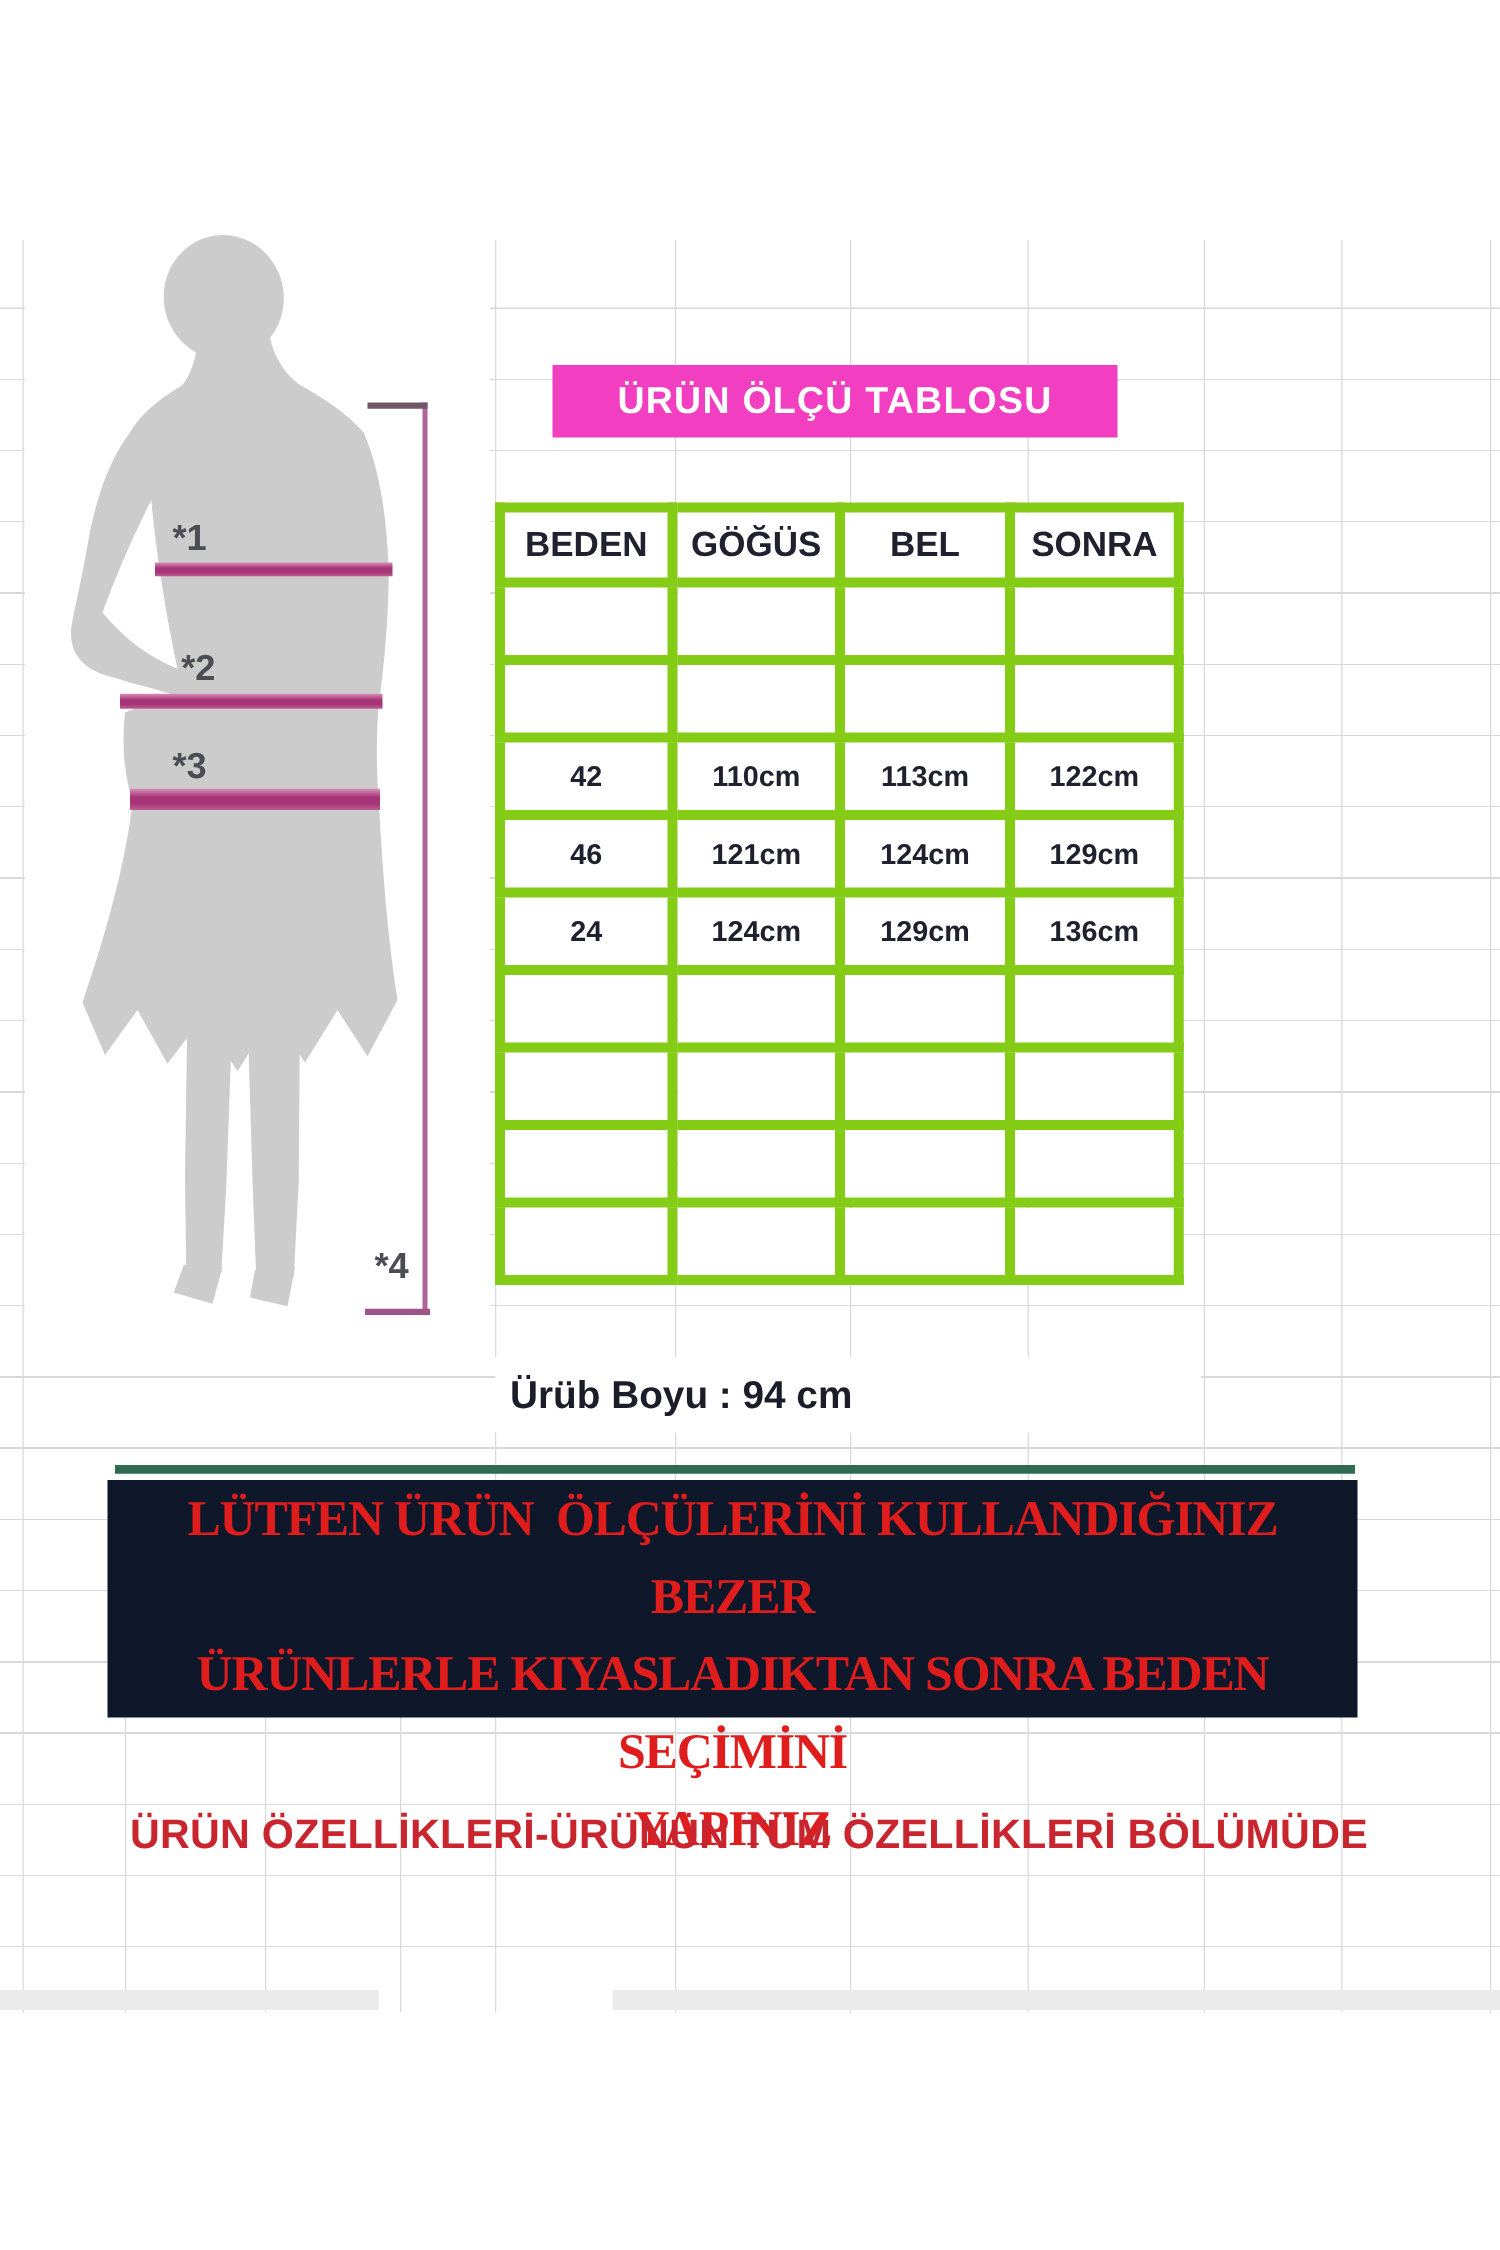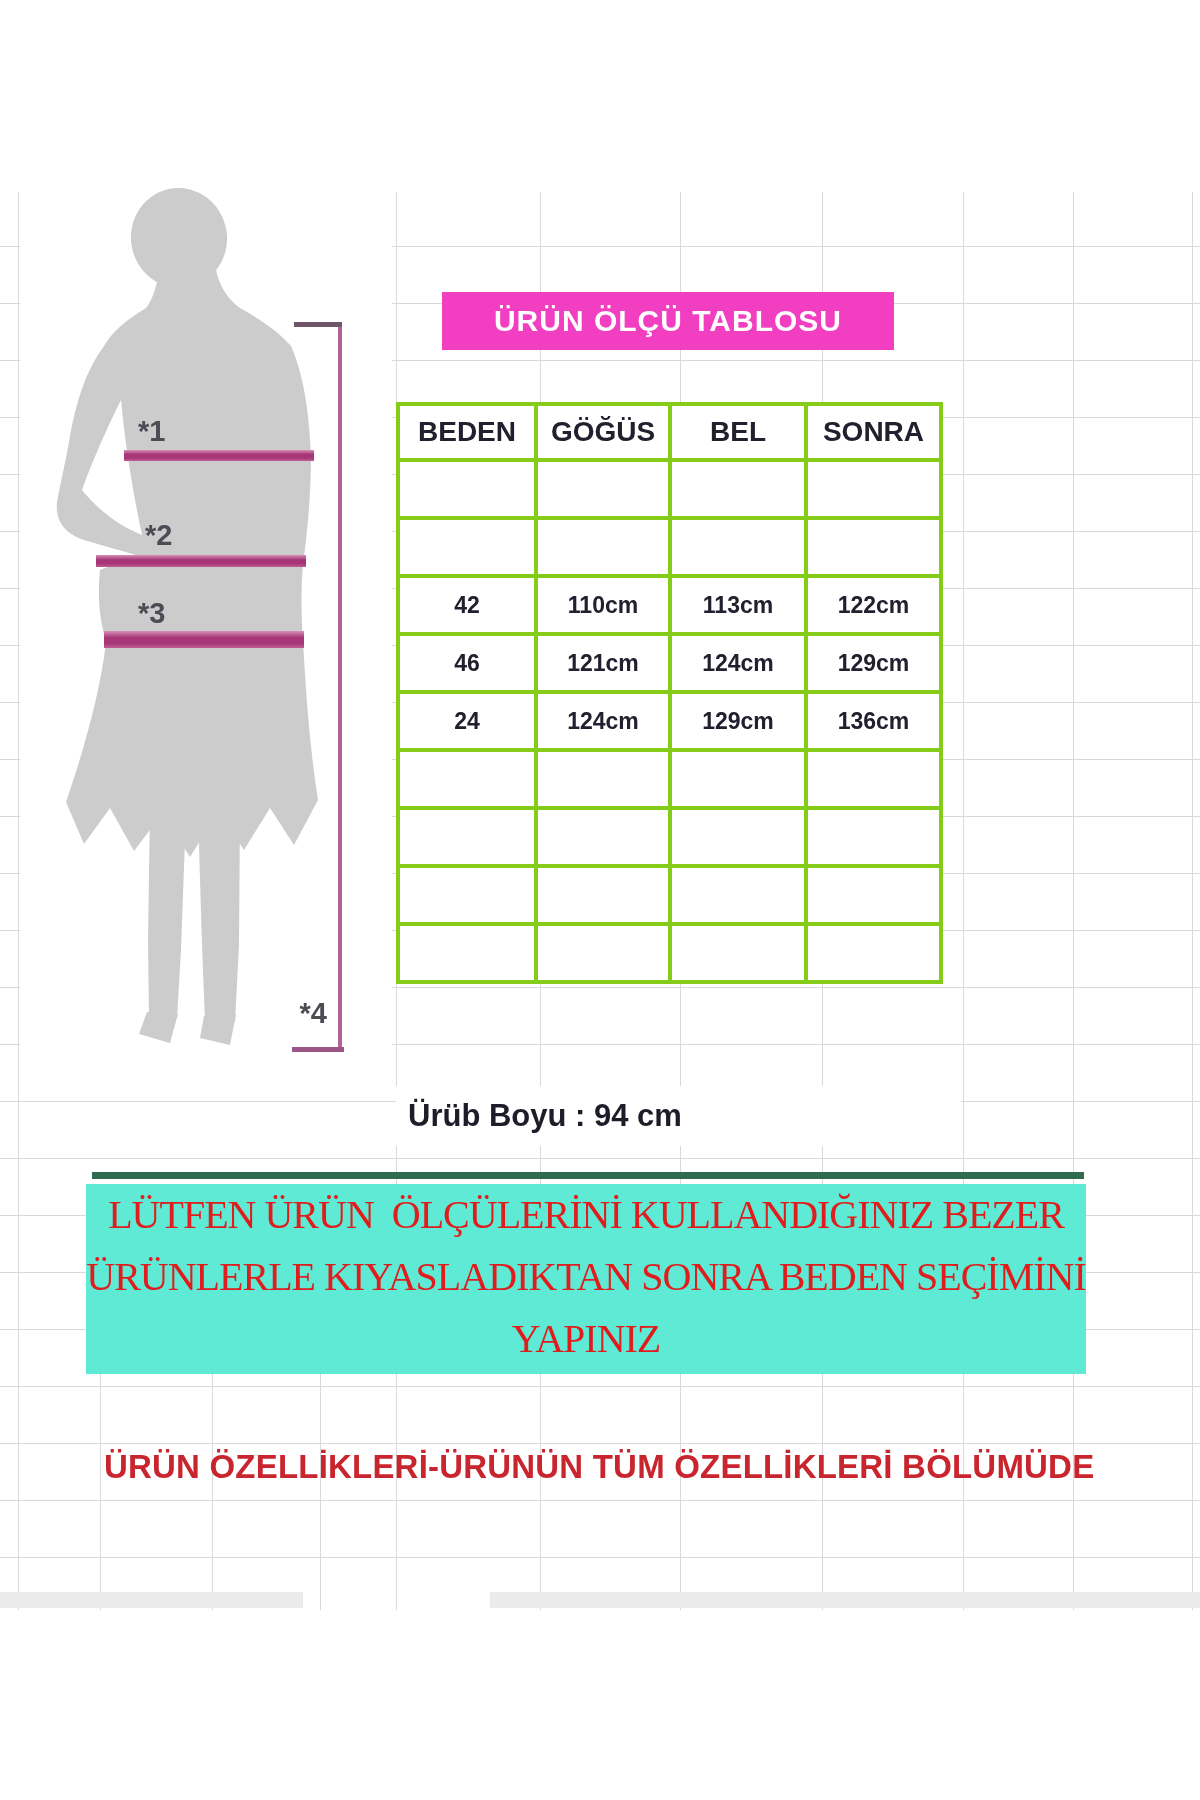--- a/index.html
+++ b/index.html
@@ -29,32 +29,32 @@
   .tick{position:absolute;height:5px;}
   .tick.top{left:274px;top:172px;width:48px;background:#6f5669;}
   .tick.bottom{left:272px;top:897px;width:52px;background:#9c5586;}
 
   
   .title-bar{position:absolute;left:396px;top:292px;width:452px;height:58px;background:#f23ec0;
     color:#ffffff;font-size:30px;font-weight:bold;text-align:center;line-height:58px;letter-spacing:1px;margin-left:46px;}
 
   
   .size-table{position:absolute;left:396px;top:402px;border-collapse:collapse;table-layout:fixed;}
-  .size-table th,.size-table td{border:4px solid #84cc16;background:#ffffff;font-weight:bold;
+  .size-table th,.size-table td{border:8px solid #84cc16;background:#ffffff;font-weight:bold;
     color:#20202e;text-align:center;padding:0;overflow:hidden;}
   .size-table th{font-size:28px;height:52px;}
   .size-table td{font-size:23px;height:54px;}
 
   .length-note{position:absolute;left:396px;top:1086px;width:565px;height:60px;background:#ffffff;
     font-size:31px;font-weight:bold;color:#1d1d29;line-height:60px;padding-left:12px;box-sizing:border-box;}
 
   .green-rule{position:absolute;left:92px;top:1172px;width:992px;height:7px;background:#2e6b51;}
 
-  .warning-box{position:absolute;left:86px;top:1184px;width:1000px;height:190px;background:#5eead4;
-    text-align:center;font-family:"Liberation Serif",serif;font-weight:normal;color:#e01d1d;
+  .warning-box{position:absolute;left:86px;top:1184px;width:1000px;height:190px;background:#0f172a;
+    text-align:center;font-family:"Liberation Serif",serif;font-weight:bold;color:#e01d1d;
     font-size:40px;line-height:62px;letter-spacing:-1px;}
   .warning-box div{white-space:pre-wrap;}
 
   .info-line{position:absolute;left:104px;font-weight:bold;font-size:33px;color:#c9252e;letter-spacing:0.2px;}
   .info-line.a{top:1448px;}
   .info-line.b{top:1506px;}
 
   .sheet-edge{position:absolute;top:1592px;height:16px;background:#ebebeb;}
   .sheet-edge.left{left:0;width:303px;}
   .sheet-edge.right{left:490px;width:710px;}

